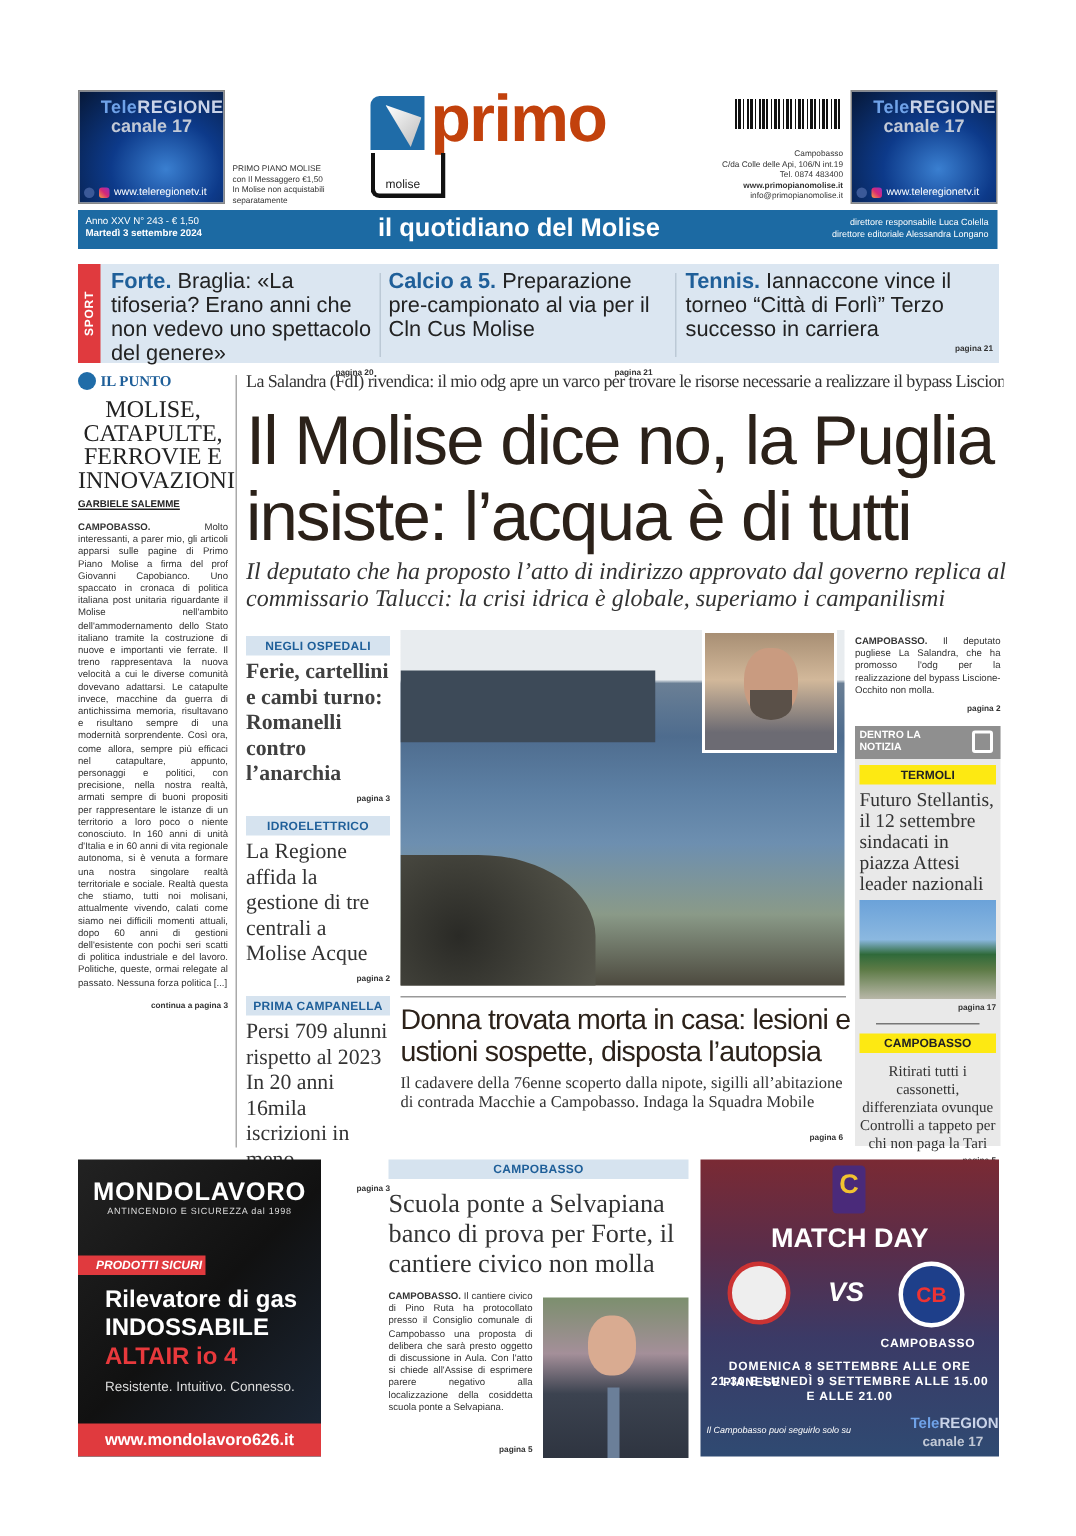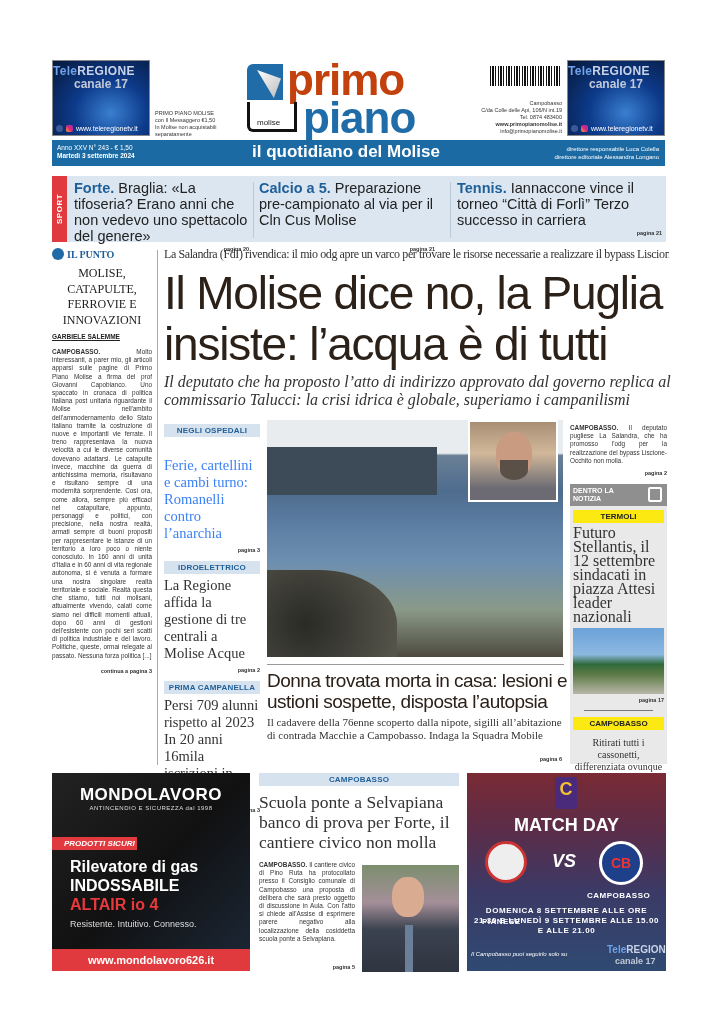--- a/index.html
+++ b/index.html
@@ -1,21 +1,21 @@
 <!DOCTYPE html>
 <html><head>
 <meta charset="utf-8">
 <style>
   * { box-sizing: border-box; margin: 0; padding: 0; }
   body { width: 717px; height: 1024px; background: #fff; position: relative; overflow: hidden; font-family: "Liberation Sans", sans-serif; color: #222; }
   .abs { position: absolute; }
 
   
   .tele { width: 98px; height: 76px; background: radial-gradient(ellipse at 60% 70%, #3a7fd0 0%, #0d3a8a 45%, #061838 100%); border: 1px solid #888; overflow: hidden; }
-  .tele .t1 { position: absolute; top: 3px; left: 0; width: 100%; text-align: left; font: bold 12px "Liberation Sans", sans-serif; color: #c9d3e8; letter-spacing: 0.3px; }
+  .tele .t1 { position: absolute; top: 3px; left: 0; width: 100%; text-align: right; font: bold 12px "Liberation Sans", sans-serif; color: #c9d3e8; letter-spacing: 0.3px; }
   .tele .t1 .te { color: #6fa2e8; }
   .tele .t2 { position: absolute; top: 16px; left: 0; width: 100%; text-align: center; font: bold 12px "Liberation Sans", sans-serif; color: #c2c9d6; }
   .tele .t3 { position: absolute; bottom: 3px; left: 3px; right: 2px; display: flex; align-items: center; gap: 3px; font: 7px "Liberation Sans", sans-serif; color: #fff; }
   .soc { width: 7px; height: 7px; border-radius: 2px; display: inline-block; }
   .fb { background: #3b5998; border-radius: 50%; }
   .ig { background: linear-gradient(45deg, #f9a03f, #d62976, #962fbf); }
 
   .smallnote { font-size: 5.5px; line-height: 7px; color: #333; }
 
   .logo-top { font: bold 44px "Liberation Sans", sans-serif; color: #c2410c; letter-spacing: -1px; line-height: 40px; }
@@ -56,21 +56,20 @@
   <div>In Molise non acquistabili</div>
   <div>separatamente</div>
 </div>
 
 <div class="abs" style="left:243px;top:60px;width:222px;height:78px;">
   <div class="abs" style="left:4px;top:4px;width:36px;height:36px;background:#1f6ca8;border-radius:6px 0 0 0;"></div>
   <div class="abs" style="left:14px;top:10px;width:24px;height:28px;background:linear-gradient(135deg,#fff,#bbb);clip-path:polygon(0 0,100% 30%,70% 100%);"></div>
   <div class="abs logo-top" style="left:44px;top:0px;">primo</div>
   <div class="abs" style="left:4px;top:42px;width:50px;height:30px;border:3px solid #111;border-top:none;border-radius:0 0 0 6px;"></div>
   <div class="abs" style="left:14px;top:58px;font-size:8px;color:#222;">molise</div>
-  <div class="abs logo-bot" style="left:60px;top:38px;">piano</div>
 </div>
 
 <div class="abs barcode" style="left:490px;top:66px;width:70px;height:20px;"></div>
 <div class="abs smallnote" style="left:470px;top:100px;width:92px;text-align:right;">
   <div>Campobasso</div>
   <div>C/da Colle delle Api, 106/N int.19</div>
   <div>Tel. 0874 483400</div>
   <div style="font-weight:bold;">www.primopianomolise.it</div>
   <div>info@primopianomolise.it</div>
 </div>
@@ -113,35 +112,35 @@
     <div class="sport-item"><b>Tennis.</b> <span>Iannaccone vince il torneo “Città di Forlì” Terzo successo in carriera</span></div>
     <div class="pg" style="margin-top:2px;">pagina 21</div>
   </div>
 </div>
 
 <div class="abs" style="left:52px;top:248px;width:100px;">
   <div style="display:flex;align-items:center;gap:3px;">
     <span style="width:12px;height:12px;border-radius:50%;background:#1f6ca8;display:inline-block;"></span>
     <span class="serif" style="font-weight:bold;font-size:10px;color:#1f5f99;">IL PUNTO</span>
   </div>
-  <div class="serif" style="font-size:12px;line-height:15.5px;text-align:center;margin-top:6px;color:#222;">MOLISE, CATAPULTE, FERROVIE E INNOVAZIONI</div>
+  <div class="serif" style="font-size:16px;line-height:15.5px;text-align:center;margin-top:6px;color:#222;">MOLISE, CATAPULTE, FERROVIE E INNOVAZIONI</div>
   <div style="font:bold 6.5px 'Liberation Sans',sans-serif;text-decoration:underline;margin-top:5px;">GARBIELE SALEMME</div>
   <div class="body-small" style="margin-top:8px;"><b>CAMPOBASSO.</b> <span>Molto interessanti, a parer mio, gli articoli apparsi sulle pagine di Primo Piano Molise a firma del prof Giovanni Capobianco. Uno spaccato in cronaca di politica italiana post unitaria riguardante il Molise nell'ambito dell'ammodernamento dello Stato italiano tramite la costruzione di nuove e importanti vie ferrate. Il treno rappresentava la nuova velocità a cui le diverse comunità dovevano adattarsi. Le catapulte invece, macchine da guerra di antichissima memoria, risultavano e risultano sempre di una modernità sorprendente. Così ora, come allora, sempre più efficaci nel catapultare, appunto, personaggi e politici, con precisione, nella nostra realtà, armati sempre di buoni propositi per rappresentare le istanze di un territorio a loro poco o niente conosciuto. In 160 anni di unità d'Italia e in 60 anni di vita regionale autonoma, si è venuta a formare una nostra singolare realtà territoriale e sociale. Realtà questa che stiamo, tutti noi molisani, attualmente vivendo, calati come siamo nei difficili momenti attuali, dopo 60 anni di gestioni dell'esistente con pochi seri scatti di politica industriale e del lavoro. Politiche, queste, ormai relegate al passato. Nessuna forza politica [...]</span></div>
   <div class="pg" style="margin-top:8px;">continua a pagina 3</div>
 </div>
 <div class="abs vline" style="left:157px;top:250px;height:515px;background:#aaa;"></div>
 
 <div class="abs serif" style="left:164px;top:247px;width:505px;font-size:12px;letter-spacing:-0.4px;color:#333;white-space:nowrap;overflow:hidden;">La Salandra (FdI) rivendica: il mio odg apre un varco per trovare le risorse necessarie a realizzare il bypass Liscione-Occhito</div>
 <div class="abs" style="left:164px;top:268px;width:510px;font:46px/51px 'Liberation Sans',sans-serif;color:#2b2119;letter-spacing:-1.2px;">Il Molise dice no, la Puglia insiste: l’acqua è di tutti</div>
 <div class="abs serif" style="left:164px;top:373px;width:510px;font-style:italic;font-size:16px;line-height:18px;color:#333;">Il deputato che ha proposto l’atto di indirizzo approvato dal governo replica al commissario Talucci: la crisi idrica è globale, superiamo i campanilismi</div>
 
 <div class="abs" style="left:164px;top:424px;width:96px;">
   <div>
     <div class="kicker">NEGLI OSPEDALI</div>
-    <div class="serif" style="font-size:14.5px;line-height:17px;margin-top:20px;color:#3b82f6;">Ferie, cartellini e cambi turno: Romanelli contro l’anarchia</div>
+    <div class="serif" style="font-size:14.5px;line-height:17px;margin-top:3px;color:#404040;font-weight:bold;">Ferie, cartellini e cambi turno: Romanelli contro l’anarchia</div>
     <div class="pg" style="margin-top:5px;">pagina 3</div>
   </div>
   <div style="margin-top:8px;">
     <div class="kicker">IDROELETTRICO</div>
     <div class="serif" style="font-size:14.5px;line-height:17px;margin-top:3px;color:#333;">La Regione affida la gestione di tre centrali a Molise Acque</div>
     <div class="pg" style="margin-top:5px;">pagina 2</div>
   </div>
   <div style="margin-top:8px;">
     <div class="kicker">PRIMA CAMPANELLA</div>
     <div class="serif" style="font-size:14.5px;line-height:17px;margin-top:3px;color:#333;">Persi 709 alunni rispetto al 2023 In 20 anni 16mila iscrizioni in meno</div>
@@ -163,38 +162,38 @@
   <div class="pg" style="margin-top:5px;">pagina 2</div>
 </div>
 
 <div class="abs" style="left:570px;top:484px;width:97px;height:280px;background:#e9e9e9;">
   <div style="background:#8f8f8f;height:22px;position:relative;color:#fff;font:bold 7px/8px 'Liberation Sans',sans-serif;padding:3px 3px;">
     <span style="display:block;width:50px;">DENTRO LA NOTIZIA</span>
     <span class="abs" style="right:5px;top:3px;width:14px;height:15px;border:2px solid #fff;border-radius:2px;"></span>
   </div>
   <div style="padding:4px 3px;">
     <div class="yellow">TERMOLI</div>
-    <div class="serif" style="font-size:16px;line-height:14px;margin-top:3px;color:#333;">Futuro Stellantis, il 12 settembre sindacati in piazza Attesi leader nazionali</div>
+    <div class="serif" style="font-size:13px;line-height:14px;margin-top:3px;color:#333;">Futuro Stellantis, il 12 settembre sindacati in piazza Attesi leader nazionali</div>
     <div style="height:66px;margin-top:4px;background:linear-gradient(180deg,#6ba2d9 0%,#8bb8e0 40%,#2f6a3a 55%,#5c7a45 70%,#b8b7a8 100%);"></div>
     <div class="pg" style="margin-top:3px;">pagina 17</div>
   </div>
   <div style="height:1px;background:#777;margin:3px 14px;"></div>
   <div style="padding:3px 3px;">
     <div class="yellow">CAMPOBASSO</div>
     <div class="serif" style="font-size:10px;line-height:12px;margin-top:7px;color:#333;text-align:center;">Ritirati tutti i cassonetti, differenziata ovunque Controlli a tappeto per chi non paga la Tari</div>
     <div class="pg" style="margin-top:2px;">pagina 5</div>
   </div>
 </div>
 
 <div class="abs" style="left:267px;top:664px;width:297px;height:1px;background:#999;"></div>
 <div class="abs" style="left:267px;top:670px;width:300px;font:19px/21px 'Liberation Sans',sans-serif;color:#2b2119;letter-spacing:-0.5px;">Donna trovata morta in casa: lesioni e ustioni sospette, disposta l’autopsia</div>
 <div class="abs serif" style="left:267px;top:716px;width:300px;font-size:11px;line-height:13px;color:#333;">Il cadavere della 76enne scoperto dalla nipote, sigilli all’abitazione di contrada Macchie a Campobasso. Indaga la Squadra Mobile</div>
 <div class="abs pg" style="left:500px;top:756px;width:62px;">pagina 6</div>
 
-<div class="abs" style="left:52px;top:773px;width:198px;height:198px;background:linear-gradient(135deg,#222 0%,#111 50%,#1c2838 100%);overflow:hidden;">
+<div class="abs" style="left:52px;top:773px;width:162px;height:198px;background:linear-gradient(135deg,#222 0%,#111 50%,#1c2838 100%);overflow:hidden;">
   <div class="abs" style="left:0;top:12px;width:100%;text-align:center;color:#fff;font:bold 17px 'Liberation Sans',sans-serif;letter-spacing:0.5px;">MONDOLAVORO</div>
   <div class="abs" style="left:0;top:32px;width:100%;text-align:center;color:#ddd;font:6px 'Liberation Sans',sans-serif;letter-spacing:0.5px;">ANTINCENDIO E SICUREZZA dal 1998</div>
   <div class="abs" style="left:0;top:64px;width:85px;height:13px;background:#e03a3e;color:#fff;font:italic bold 8px/13px 'Liberation Sans',sans-serif;padding-left:12px;">PRODOTTI SICURI</div>
   <div class="abs" style="left:18px;top:84px;color:#fff;font:bold 16px/19px 'Liberation Sans',sans-serif;">
     <div>Rilevatore di gas</div>
     <div>INDOSSABILE</div>
     <div style="color:#e8393c;">ALTAIR io 4</div>
   </div>
   <div class="abs" style="left:18px;top:146px;color:#ddd;font:9px 'Liberation Sans',sans-serif;">Resistente. Intuitivo. Connesso.</div>
   <div class="abs" style="left:0;bottom:0;width:100%;height:22px;background:#e03a3e;color:#fff;text-align:center;font:bold 11px/22px 'Liberation Sans',sans-serif;">www.mondolavoro626.it</div>

